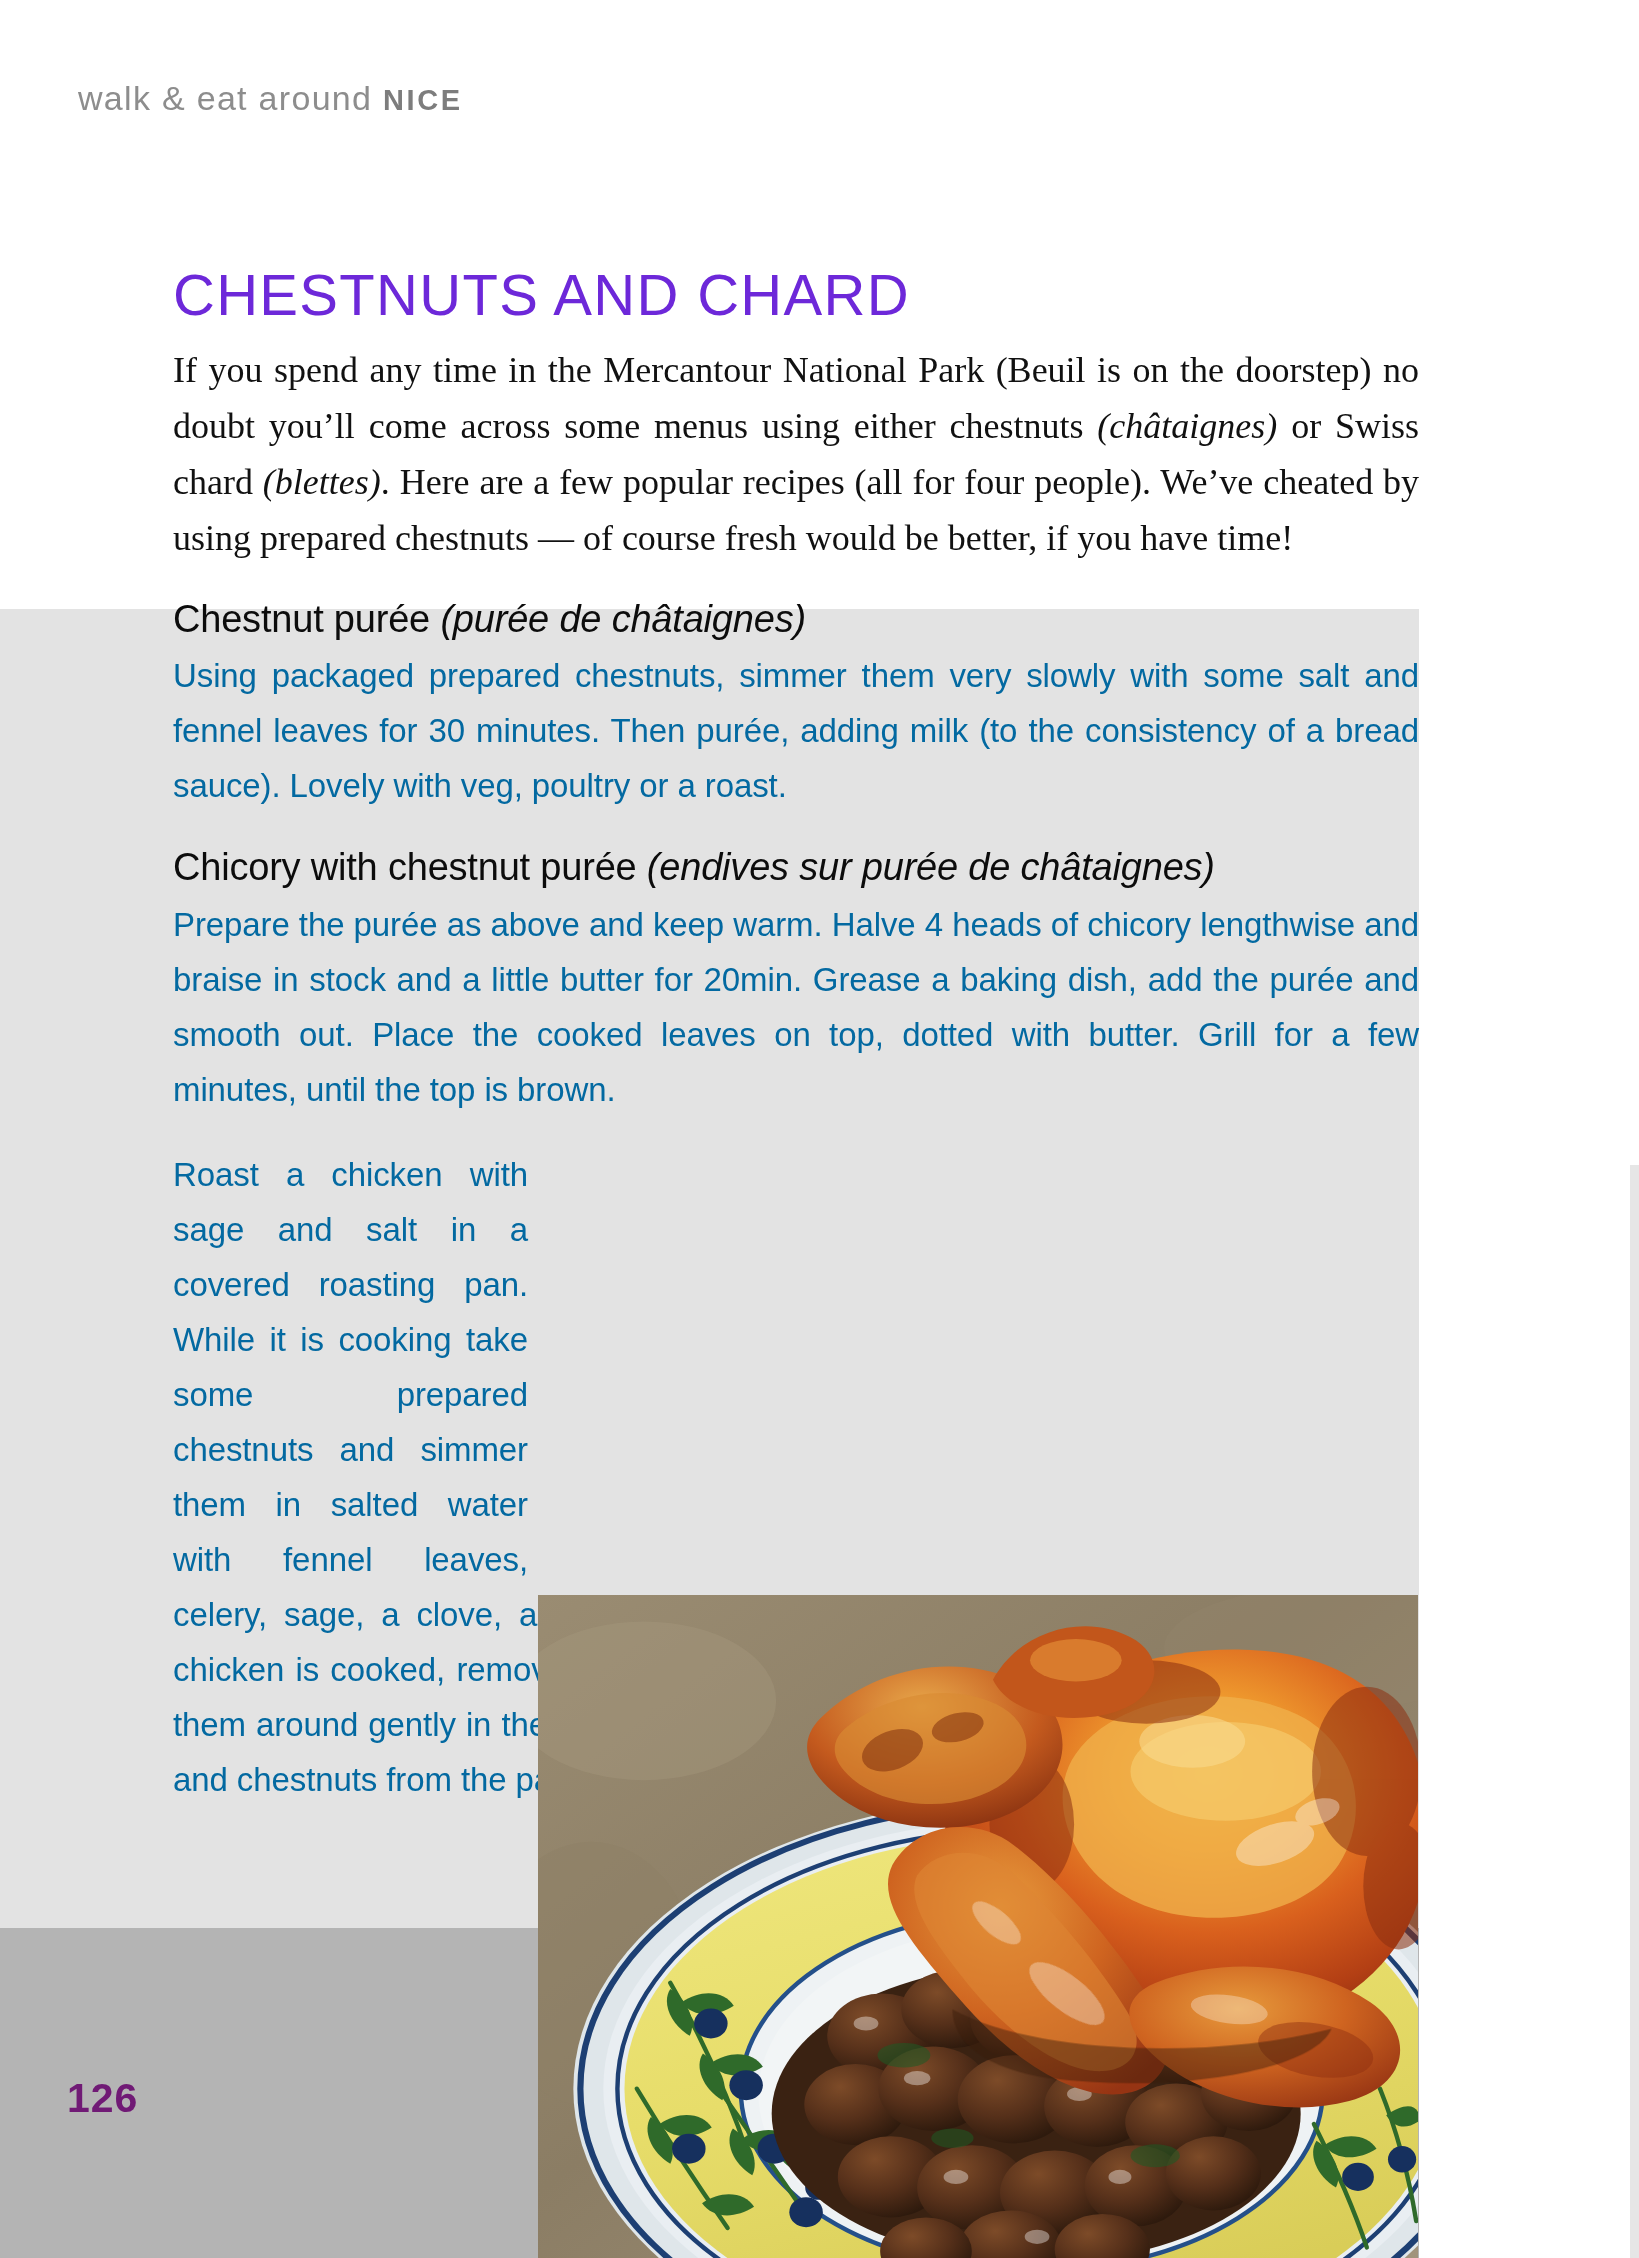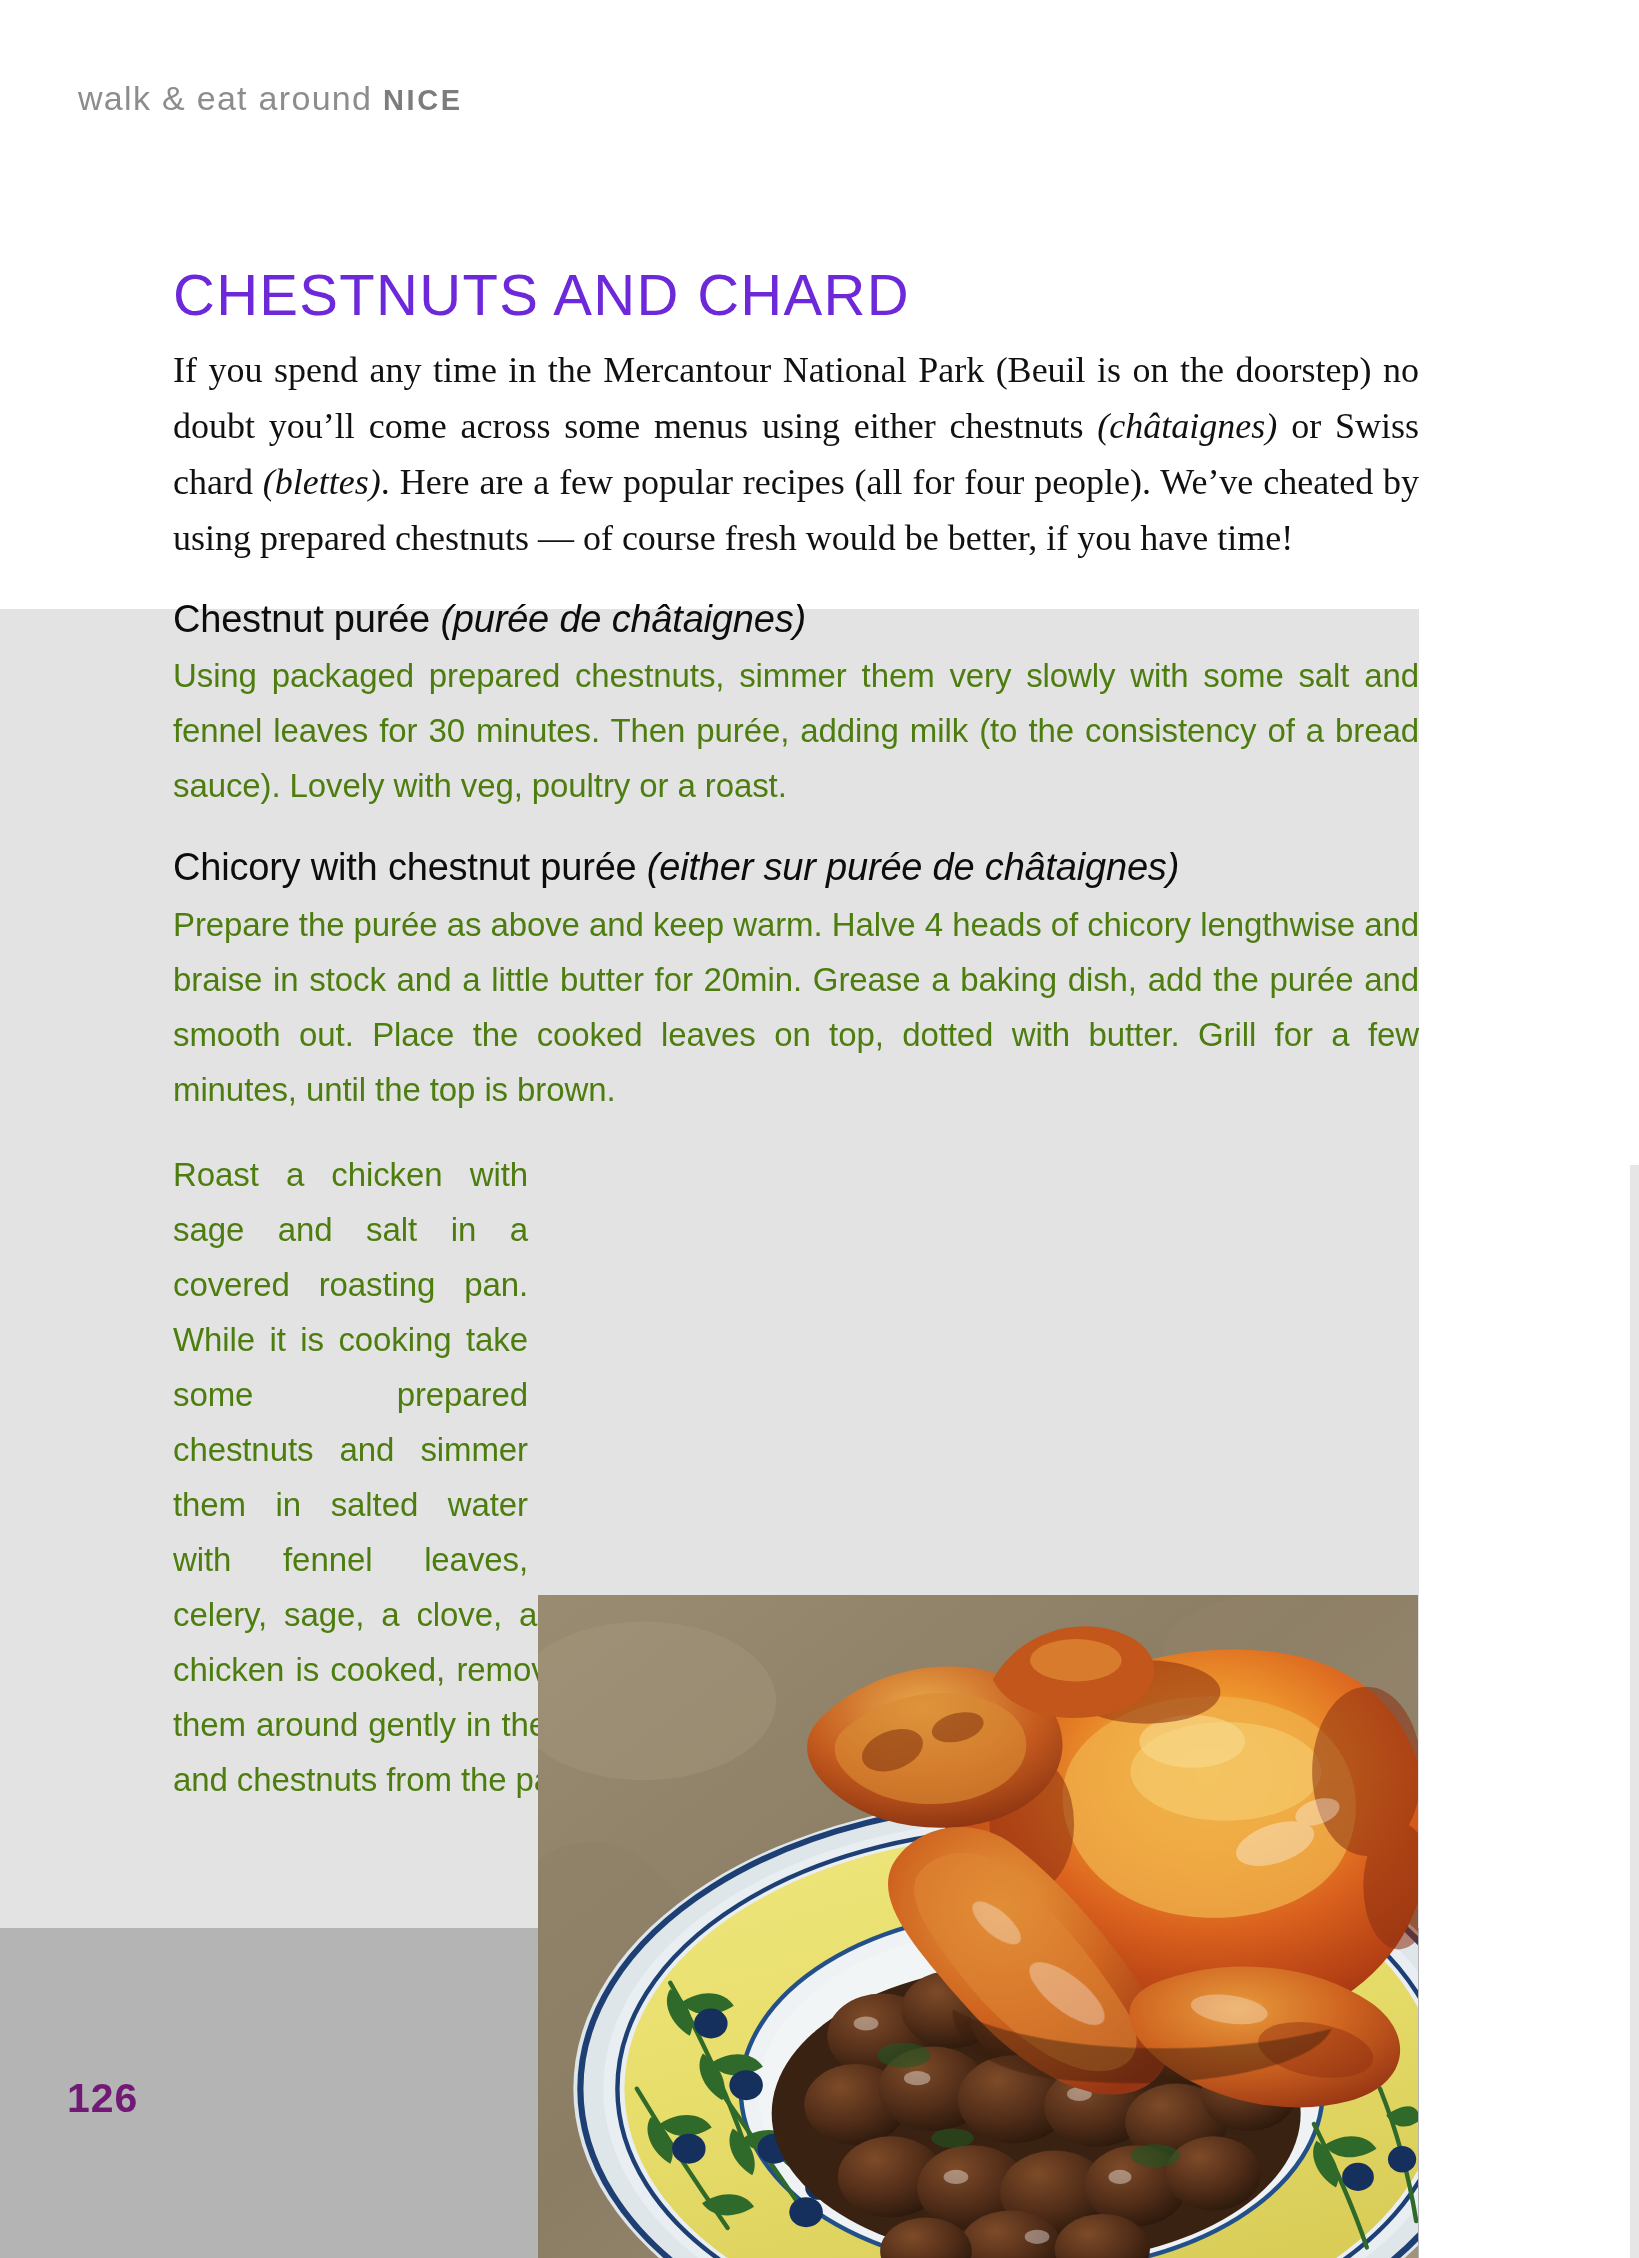--- a/index.html
+++ b/index.html
@@ -116,21 +116,21 @@
     font-weight: 400;
     margin: 0 0 5.3px 0;
     letter-spacing: -0.2px;
   }
   .recipe-heading .fr {
     font-style: italic;
   }
   .recipe-body {
     font-size: 33px;
     line-height: 55px;
-    color: #4d7c0f;
+    color: #0369a1;
     text-align: justify;
     margin: 0;
     font-weight: 300;
     letter-spacing: -0.1px;
   }
   .recipe-body .it {
     margin-top: 20px;
   }
   .recipe-body.wrap-photo::after {
     content: "";
@@ -194,21 +194,21 @@
 
   <div class="recipe">
     <h2 class="recipe-heading">
       <span>Chestnut purée </span><span class="fr">(purée de châtaignes)</span>
     </h2>
     <p class="recipe-body">Using packaged prepared chestnuts, simmer them very slowly with some salt and fennel leaves for 30 minutes. Then purée, adding milk (to the consistency of a bread sauce). Lovely with veg, poultry or a roast.</p>
   </div>
 
   <div class="recipe">
     <h2 class="recipe-heading">
-      <span>Chicory with chestnut purée </span><span class="fr">(either sur purée de châtaignes)</span>
+      <span>Chicory with chestnut purée </span><span class="fr">(endives sur purée de châtaignes)</span>
     </h2>
     <p class="recipe-body">Prepare the purée as above and keep warm. Halve 4 heads of chicory lengthwise and braise in stock and a little butter for 20min. Grease a baking dish, add the purée and smooth out. Place the cooked leaves on top, dotted with butter. Grill for a few minutes, until the top is brown.</p>
   </div>
 
   <div class="recipe">
     <p class="recipe-body wrap-photo">
       <span class="photo-float"></span><span>Roast a chicken with sage and salt in a </span><span class="it">covered</span><span> roasting pan. While it is cooking take some prepared chestnuts and simmer them in salted water with fennel leaves, celery, sage, a clove, and caraway seeds for 30 minutes, then strain. When the chicken is cooked, remove it and keep it warm. Put the chestnuts in the pan and roll them around gently in the chicken juices. Carve the chicken and serve with the juices and chestnuts from the pan.</span>
     </p>
   </div>
 

